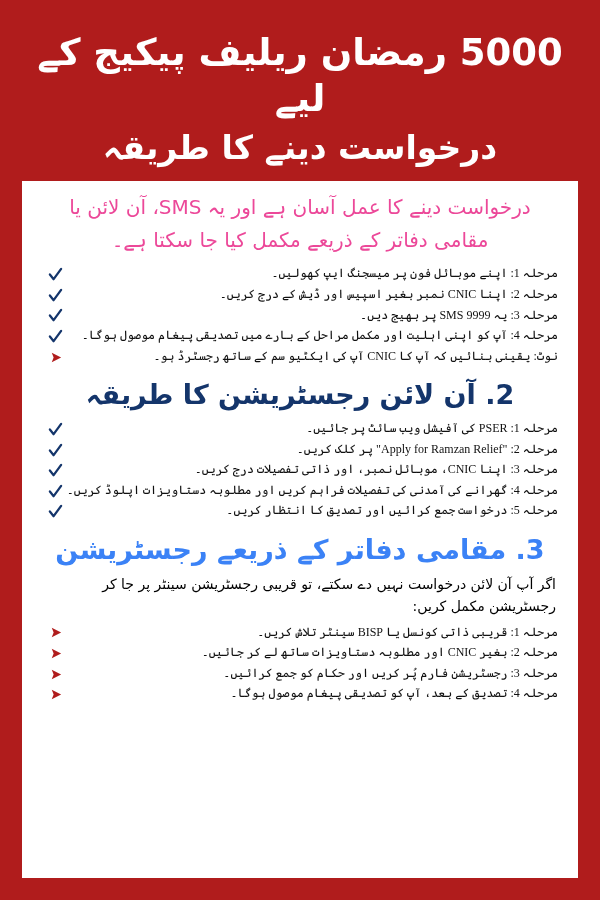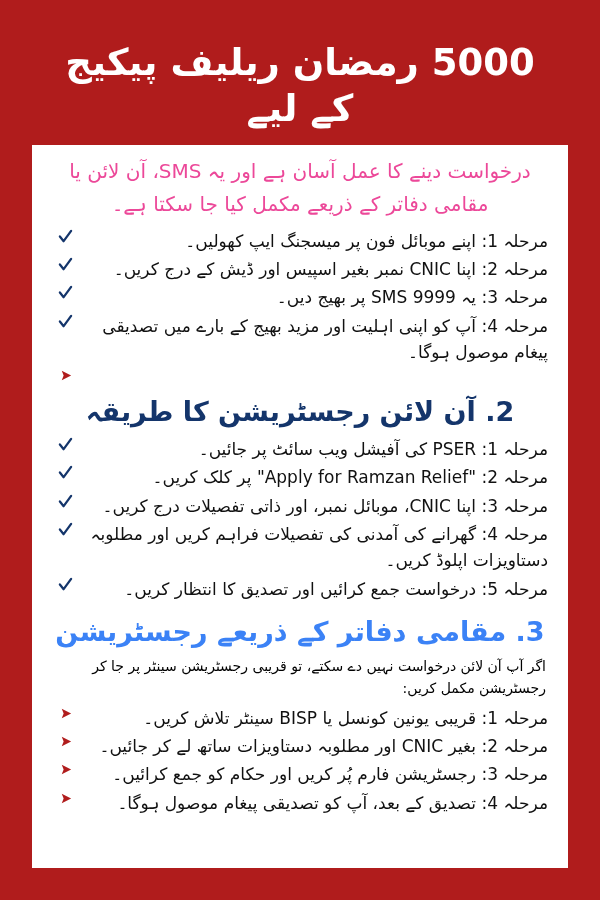--- a/index.html
+++ b/index.html
@@ -6,21 +6,21 @@
   body{
     width:600px;height:900px;
     background:#b01c1c;
     font-family:"DejaVu Sans","Liberation Sans",sans-serif;
     overflow:hidden;
   }
   .page{
     position:relative;
     width:600px;height:900px;
     box-sizing:border-box;
-    padding:32px;
+    padding:22px;
     background:#b01c1c;
   }
   .sheet{
     width:100%;height:100%;
     box-sizing:border-box;
     background:#ffffff;
     padding:12px 16px 10px 16px;
     display:flex;
     flex-direction:column;
   }
@@ -76,27 +76,28 @@
     margin:0 4px 4px 4px;
   }
   ul.steps{
     list-style:none;
     margin:0;
     padding:0;
   }
   ul.steps li{
     display:flex;
     flex-direction:row-reverse;
-    align-items:flex-start;
+    align-items:center;
     justify-content:flex-start;
     direction:rtl;
-    font-size:17px;
+    font-size:12px;
     color:#111;
     line-height:1.55;
     padding:1px 2px;
+    font-family:Liberation Serif, serif;
   }
   ul.steps li .txt{
     flex:1;
     text-align:right;
     direction:rtl;
   }
   .bullet{
     width:19px;
     min-width:19px;
     display:inline-block;
@@ -109,20 +110,21 @@
   .spacer{flex:1;}
 </style>
 </head>
 <body>
 
 <div class="page">
   <div class="sheet">
 
     <div class="header">
       <div class="line1">5000 رمضان ریلیف پیکیج کے لیے</div>
+      <div class="line2">درخواست دینے کا طریقہ</div>
     </div>
 
     <div class="intro">درخواست دینے کا عمل آسان ہے اور یہ SMS، آن لائن یا مقامی دفاتر کے ذریعے مکمل کیا جا سکتا ہے۔</div>
 
     <div class="section">
       <ul class="steps">
         <li>
           <span class="bullet">
             <svg width="15" height="15" viewBox="0 0 16 16">
                 <path d="M2 8 L6 13 L14 2" stroke="#14356b" stroke-width="2.4" fill="none" stroke-linecap="round" stroke-linejoin="round"></path>
@@ -145,28 +147,29 @@
               </svg>
           </span>
           <span class="txt">مرحلہ 3: یہ SMS 9999 پر بھیج دیں۔</span>
         </li>
         <li>
           <span class="bullet">
             <svg width="15" height="15" viewBox="0 0 16 16">
                 <path d="M2 8 L6 13 L14 2" stroke="#14356b" stroke-width="2.4" fill="none" stroke-linecap="round" stroke-linejoin="round"></path>
               </svg>
           </span>
-          <span class="txt">مرحلہ 4: آپ کو اپنی اہلیت اور مزید بھیج کے بارے میں تصدیقی پیغام موصول ہوگا۔</span>
-        </li>
-        <li>
-          <span class="bullet">
-            <svg width="15" height="15" viewBox="0 0 16 16">
-                <path d="M14 8 L4 3 L6 8 L4 13 Z" fill="#b01c1c"></path>
-              </svg>
-          </span>
+          <span class="txt">مرحلہ 4: آپ کو اپنی اہلیت اور مکمل مراحل کے بارے میں تصدیقی پیغام موصول ہوگا۔</span>
+        </li>
+        <li>
+          <span class="bullet">
+            <svg width="15" height="15" viewBox="0 0 16 16">
+                <path d="M14 8 L4 3 L6 8 L4 13 Z" fill="#b01c1c"></path>
+              </svg>
+          </span>
+          <span class="txt">نوٹ: یقینی بنائیں کہ آپ کا CNIC آپ کی ایکٹیو سم کے ساتھ رجسٹرڈ ہو۔</span>
         </li>
       </ul>
     </div>
 
     <div class="section">
       <div class="sec-title">2. آن لائن رجسٹریشن کا طریقہ</div>
       <ul class="steps">
         <li>
           <span class="bullet">
             <svg width="15" height="15" viewBox="0 0 16 16">
@@ -213,21 +216,21 @@
     <div class="section">
       <div class="sec-title alt">3. مقامی دفاتر کے ذریعے رجسٹریشن</div>
       <div class="sec-note">اگر آپ آن لائن درخواست نہیں دے سکتے، تو قریبی رجسٹریشن سینٹر پر جا کر رجسٹریشن مکمل کریں:</div>
       <ul class="steps">
         <li>
           <span class="bullet">
             <svg width="15" height="15" viewBox="0 0 16 16">
                 <path d="M14 8 L4 3 L6 8 L4 13 Z" fill="#b01c1c"></path>
               </svg>
           </span>
-          <span class="txt">مرحلہ 1: قریبی یونین کونسل یا BISP سینٹر تلاش کریں۔</span>
+          <span class="txt">مرحلہ 1: قریبی ذاتی کونسل یا BISP سینٹر تلاش کریں۔</span>
         </li>
         <li>
           <span class="bullet">
             <svg width="15" height="15" viewBox="0 0 16 16">
                 <path d="M14 8 L4 3 L6 8 L4 13 Z" fill="#b01c1c"></path>
               </svg>
           </span>
           <span class="txt">مرحلہ 2: بغیر CNIC اور مطلوبہ دستاویزات ساتھ لے کر جائیں۔</span>
         </li>
         <li>

